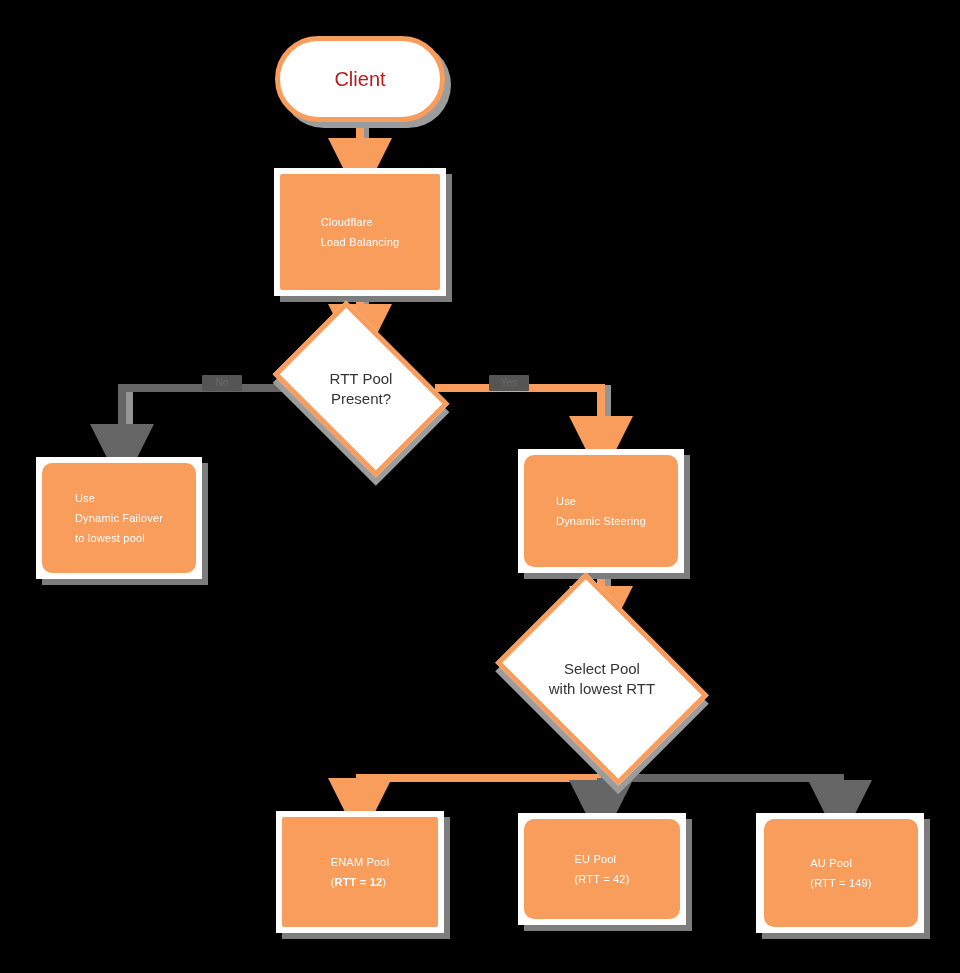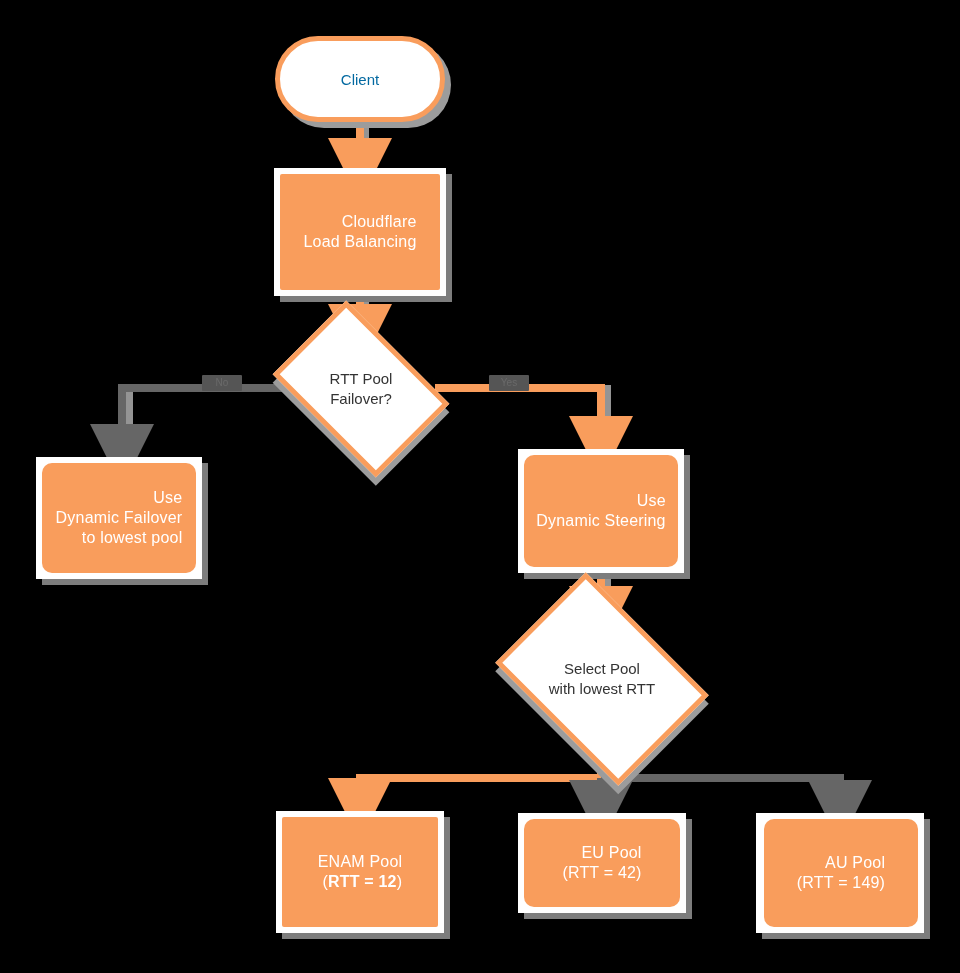--- a/index.html
+++ b/index.html
@@ -16,41 +16,41 @@
   .proc{
     background:#fff;
     box-shadow:6px 6px 0 0 #7d7d7d;
     padding:6px;
   }
   .proc .body{
     width:100%;height:100%;
     background:#f99d5c;
     border-radius:10px;
     display:flex;align-items:center;justify-content:center;
-    text-align:right;
+    text-align:left;
     color:#ffffff;
-    font-size:16px;
+    font-size:11px;
     line-height:20px;
     letter-spacing:.2px;
   }
   .proc.sq .body{border-radius:2px;}
 
   
   .term{
     background:transparent;
   }
   .term .body{
     width:100%;height:100%;
     background:#ffffff;
     border:5px solid #f99d5c;
     border-radius:999px;
     box-sizing:border-box;
     display:flex;align-items:center;justify-content:center;
-    color:#0369a1;
-    font-size:15px;
+    color:#b91c1c;
+    font-size:20px;
     box-shadow:6px 6px 0 0 #9c9c9c;
   }
 
   
   .dec{ }
   .dec .dbody{
     position:absolute;inset:0;
     background:#ffffff;
     border:5px solid #f99d5c;
     box-sizing:border-box;
@@ -134,21 +134,21 @@
         <span class="ln2">Load Balancing</span>
       </div>
     </div>
   </div>
 
   <div class="node dec" style="left:288px;top:337px;width:146px;height:104px;">
     <div class="dbody"></div>
     <div class="dlabel">
       <div>
         <span class="ln2">RTT Pool</span>
-        <span class="ln2">Failover?</span>
+        <span class="ln2">Present?</span>
       </div>
     </div>
   </div>
 
   <div class="elabel" style="left:202px;top:375px;width:32px;">No</div>
 
   <div class="elabel" style="left:489px;top:375px;width:32px;">Yes</div>
 
   <div class="node proc" style="left:36px;top:457px;width:166px;height:122px;">
     <div class="body">
@@ -181,21 +181,21 @@
 
   <div class="node proc sq" style="left:276px;top:811px;width:168px;height:122px;">
     <div class="body">
       <div>
         <span class="ln2">ENAM Pool</span>
         <span class="ln2"><span>(</span><span class="b">RTT = 12</span><span>)</span></span>
       </div>
     </div>
   </div>
 
-  <div class="node proc" style="left:518px;top:813px;width:168px;height:100px;">
+  <div class="node proc" style="left:518px;top:813px;width:168px;height:112px;">
     <div class="body">
       <div>
         <span class="ln2">EU Pool</span>
         <span class="ln2">(RTT = 42)</span>
       </div>
     </div>
   </div>
 
   <div class="node proc" style="left:756px;top:813px;width:168px;height:120px;padding-left:8px;">
     <div class="body">

